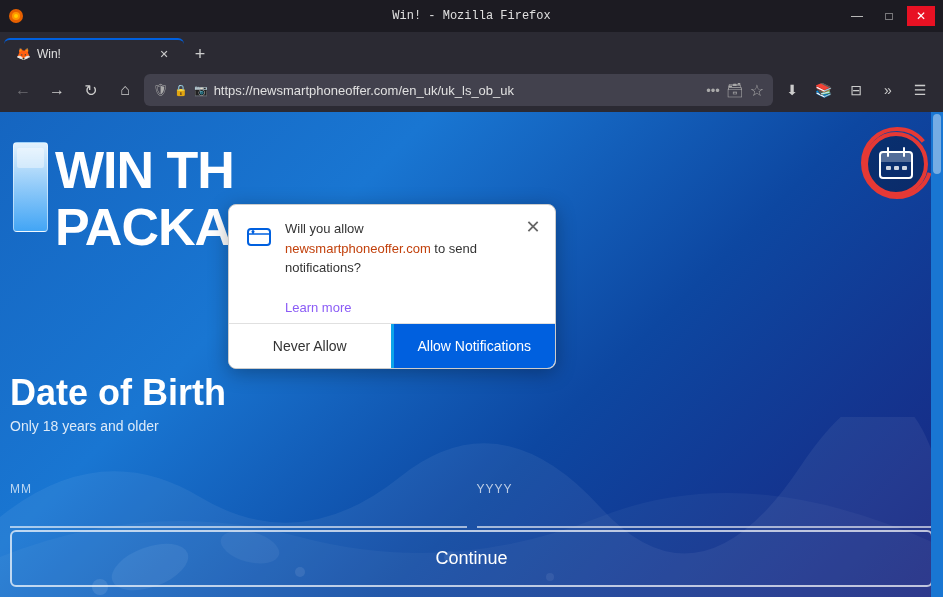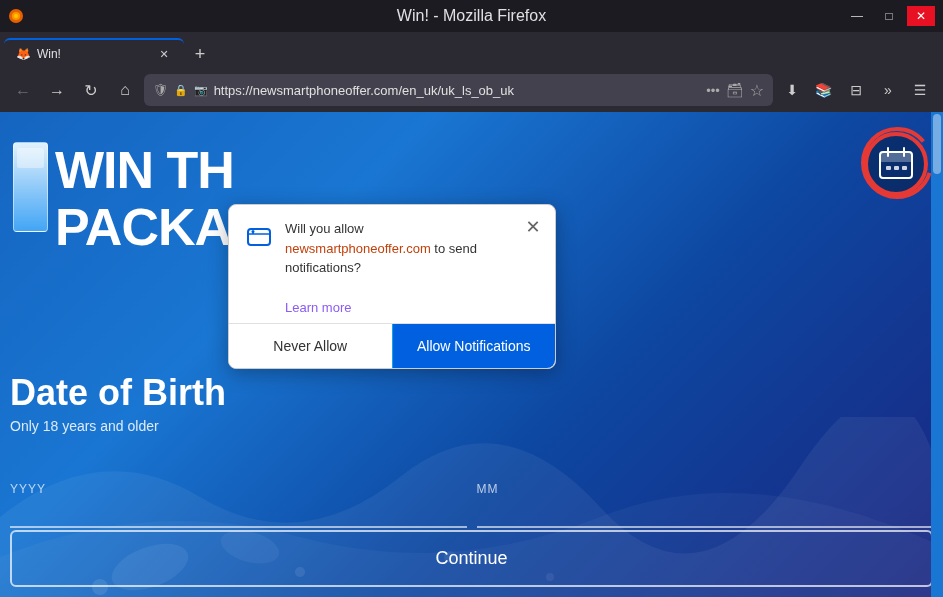--- a/index.html
+++ b/index.html
@@ -158,40 +158,40 @@
       width: 24px; height: 24px; display: flex; align-items: center; justify-content: center;
       border-radius: 4px;
     }
     .popup-actions {
       display: flex; border-top: 1px solid #e0e0e0; overflow: hidden;
       border-radius: 0 0 8px 8px;
     }
     .popup-btn-never {
       flex: 1; padding: 14px; border: none; background: white;
       color: #333; font-size: 14px; cursor: pointer;
-      border-right: 1px solid #0ea5e9;
+      border-right: 3px solid #0ea5e9;
     }
     .popup-btn-allow {
       flex: 1; padding: 14px; border: none; background: #0060df;
       color: white; font-size: 14px; cursor: pointer;
     }
 
     
     .scrollbar {
       position: absolute; right: 0; top: 0; bottom: 0; width: 12px;
       background: #1976d2;
     }
     .scrollbar-thumb {
       width: 8px; margin: 2px; height: 60px; background: rgba(255,255,255,0.4);
       border-radius: 4px;
     }
 
     .title-bar-center {
       position: absolute; left: 50%; transform: translateX(-50%);
-      color: #e0e0e0; font-size: 16px;
+      color: #e0e0e0; font-size: 12px; font-family: Liberation Mono, monospace;
     }
   </style>
 </head>
 <body>
 
 <div>
 
   <div class="title-bar">
     <div class="title-bar-left">
 
@@ -285,25 +285,25 @@
     <circle cx="39" cy="39" r="34" fill="none" stroke="#e53935" stroke-width="4" stroke-dasharray="180 35" stroke-dashoffset="-10"></circle>
   </svg>
 
   <div class="dob-section">
     <div class="dob-title">Date of Birth</div>
     <div class="dob-subtitle">Only 18 years and older</div>
   </div>
 
   <div class="date-inputs">
     <div class="date-field">
+      <span class="date-label">MM</span>
+      <input class="date-input" placeholder="" type="text" style="">
+    </div>
+    <div class="date-field">
       <span class="date-label">YYYY</span>
-      <input class="date-input" placeholder="" type="text" style="">
-    </div>
-    <div class="date-field">
-      <span class="date-label">MM</span>
       <input class="date-input" placeholder="" type="text" style="">
     </div>
   </div>
 
   <button class="continue-btn">Continue</button>
 
   <div class="scrollbar">
     <div class="scrollbar-thumb"></div>
   </div>
 

